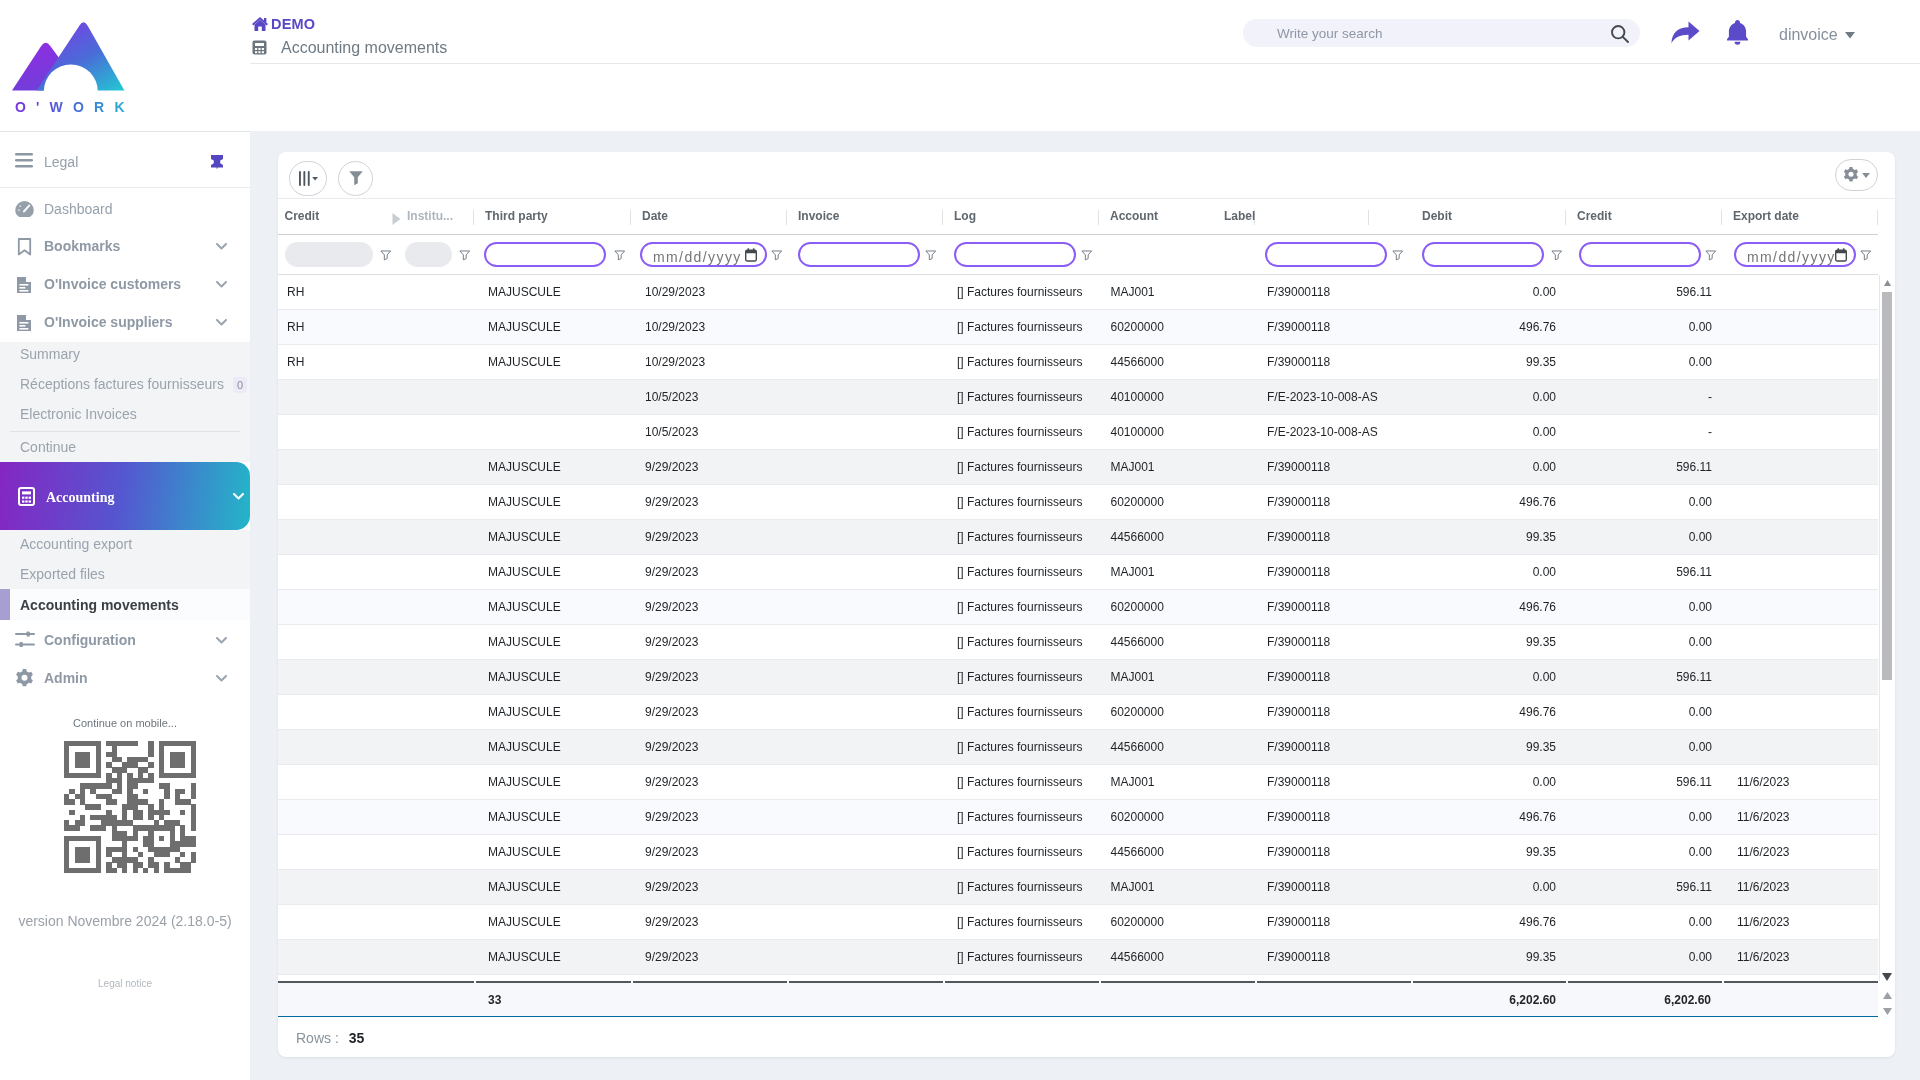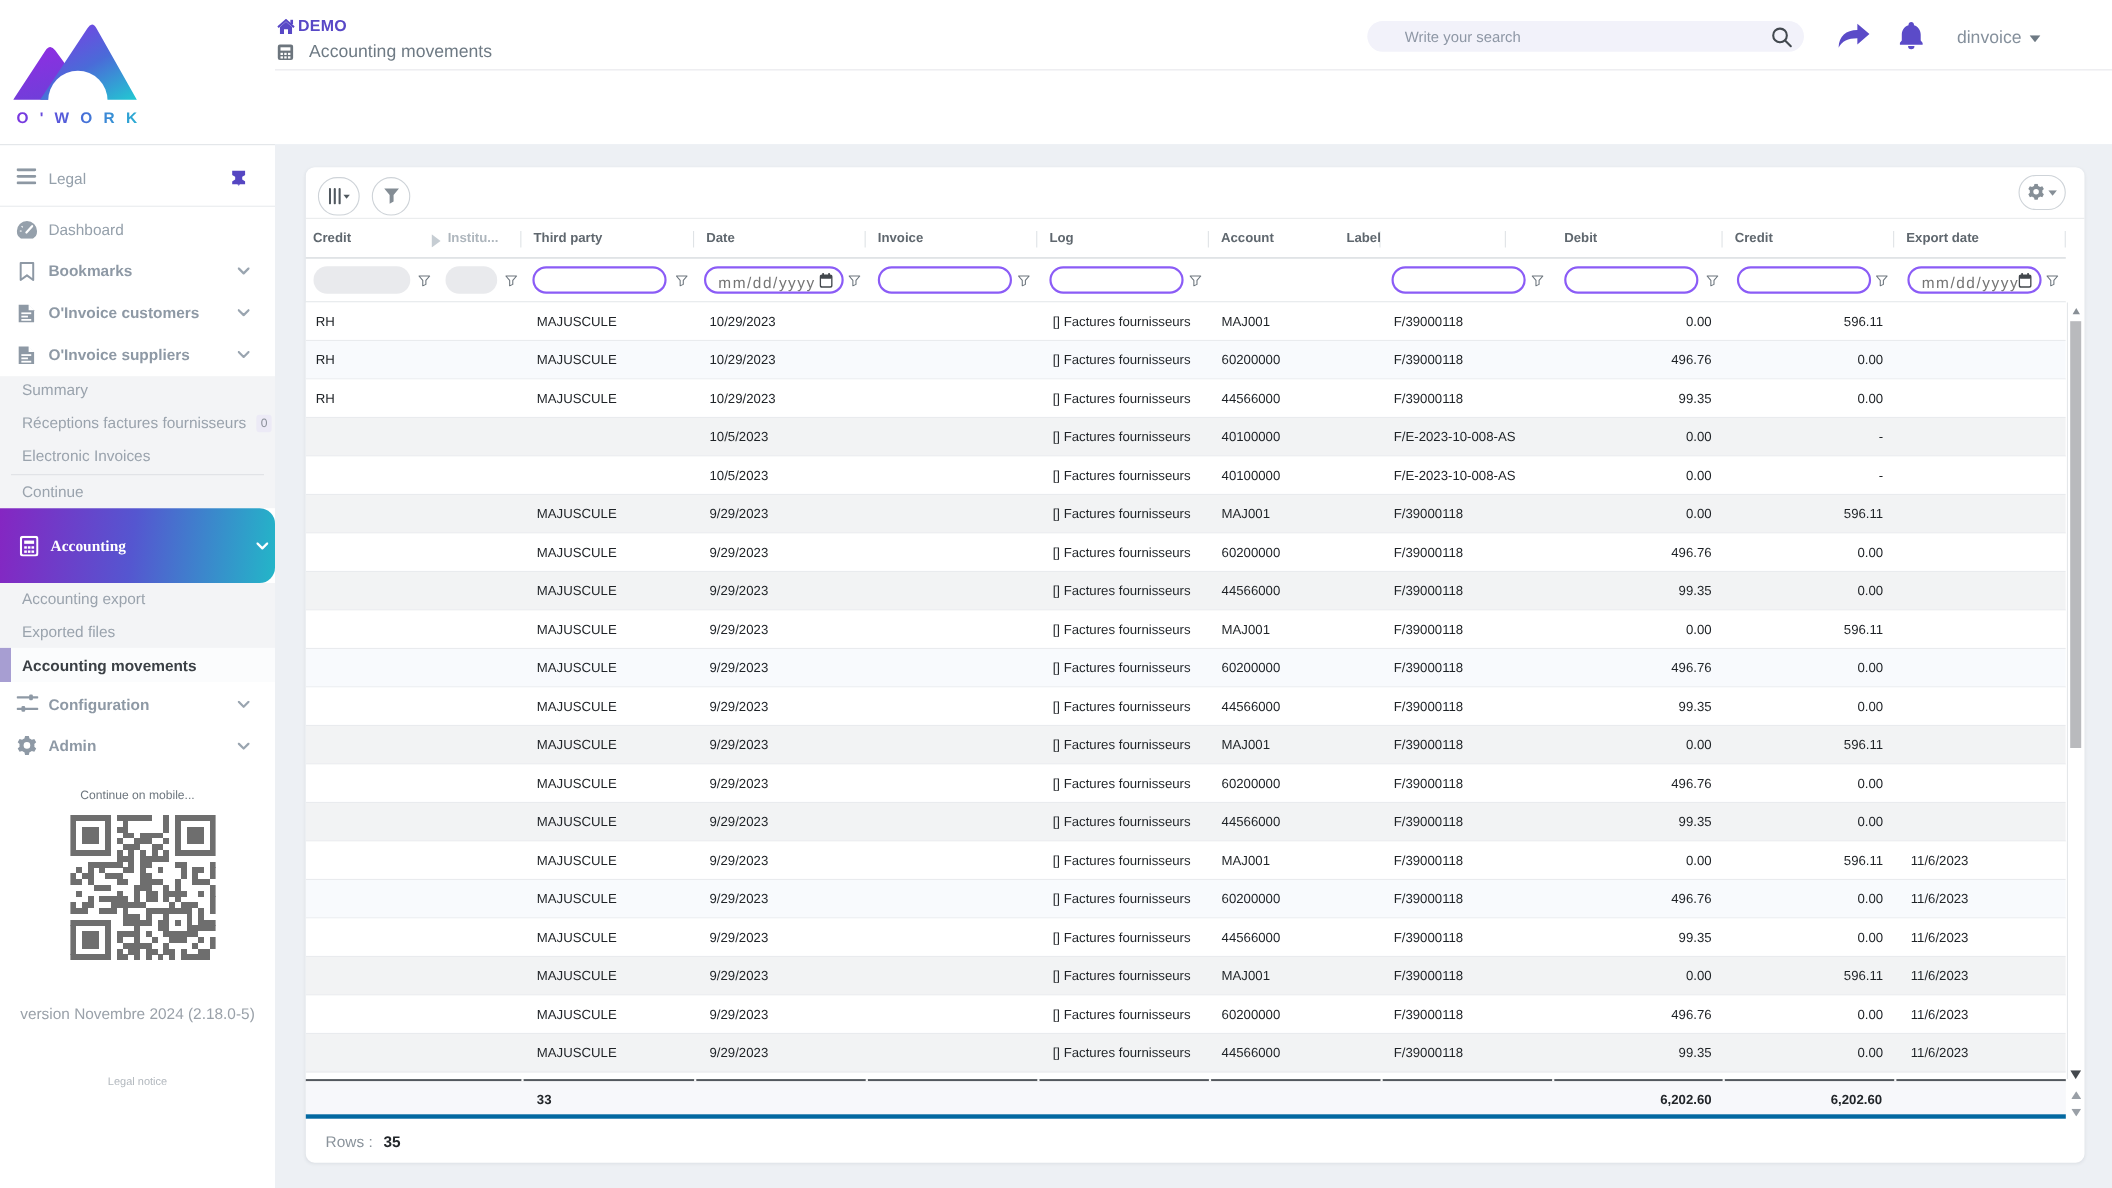--- a/index.html
+++ b/index.html
@@ -67,21 +67,21 @@
 .c4 { left:509px; width:156px; }
 .c5 { left:665px; width:156px; padding-left:14px; }
 .c6 { left:821px; width:156px; padding-left:11.5px; }
 .c7 { left:977px; width:156px; padding-left:12px; }
 .c8 { left:1133px; width:155px; }
 .c9 { left:1288px; width:156px; }
 .c10 { left:1444px; width:156px; padding-left:15px; }
 
 #totline { position:absolute; left:278px; top:981px; width:1600px; height:2px; background:#53585e; }
 #totrow { position:absolute; left:278px; top:983px; width:1600px; height:34px; background:#f7f8fb;
-  border-bottom:4px solid #0369a1; }
+  border-bottom:1px solid #0369a1; }
 #totrow div { position:absolute; top:0; height:34px; line-height:34px; font-size:12px; font-weight:bold; color:#22262a; }
 #rowsfoot { position:absolute; left:296px; top:1030px; font-size:14px; color:#8a939b; }
 #rowsfoot b { color:#22262a; margin-left:6px; }
 
 
 #sbthumb { position:absolute; left:1882px; top:292px; width:10px; height:388px; background:#b9babd; }
 #sbline { position:absolute; left:1879px; top:275px; width:1px; height:706px; background:#e4e7ea; }
 </style></head>
 <body>
 <div id="header"></div>

